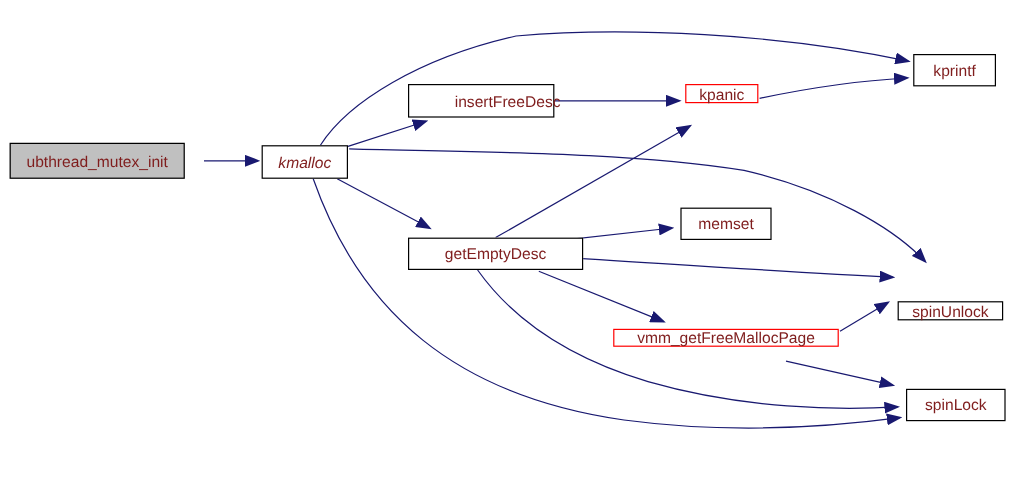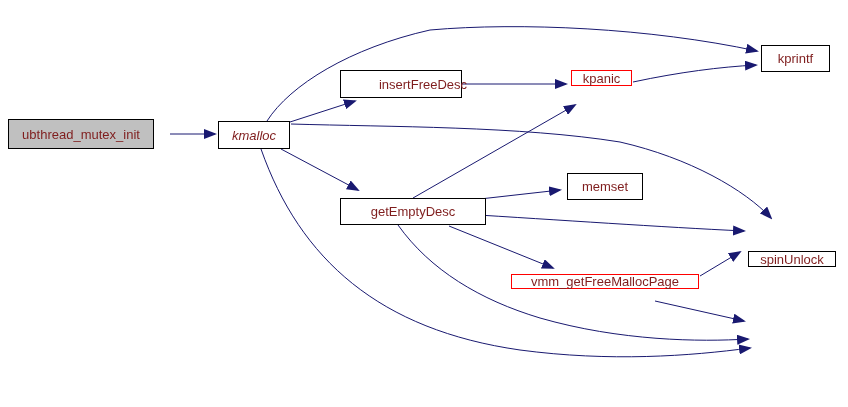--- a/index.html
+++ b/index.html
@@ -69,13 +69,14 @@
 
   <div class="node" style="left: 8px; top: 119px; width: 146px; height: 30px; background: rgb(192, 192, 192); border-color: rgb(0, 0, 0);">ubthread_mutex_init</div>
   <div class="node" style="left: 218px; top: 121px; width: 72px; height: 28px; background: rgb(255, 255, 255); border-color: rgb(0, 0, 0); font-style: italic;">kmalloc</div>
   <div class="node" style="left: 340px; top: 70px; width: 122px; height: 28px; background: rgb(255, 255, 255); border-color: rgb(0, 0, 0); padding-left: 44px;">insertFreeDesc</div>
   <div class="node" style="left: 571px; top: 70px; width: 61px; height: 16px; background: rgb(255, 255, 255); border-color: rgb(255, 0, 0);">kpanic</div>
   <div class="node" style="left: 761px; top: 45px; width: 69px; height: 27px; background: rgb(255, 255, 255); border-color: rgb(0, 0, 0);">kprintf</div>
   <div class="node" style="left: 340px; top: 198px; width: 146px; height: 27px; background: rgb(255, 255, 255); border-color: rgb(0, 0, 0);">getEmptyDesc</div>
   <div class="node" style="left: 567px; top: 173px; width: 76px; height: 27px; background: rgb(255, 255, 255); border-color: rgb(0, 0, 0);">memset</div>
   <div class="node" style="left: 748px; top: 223px; width: 88px; height: 16px; background: rgb(255, 255, 255); border-color: rgb(0, 0, 0); margin-top: 28px;">spinUnlock</div>
   <div class="node" style="left: 511px; top: 274px; width: 188px; height: 15px; background: rgb(255, 255, 255); border-color: rgb(255, 0, 0);">vmm_getFreeMallocPage</div>
+  <div class="node" style="left: 755px; top: 324px; width: 83px; height: 27px; background: rgb(255, 255, 255); border-color: rgb(0, 0, 0);">spinLock</div>
 </div>
 
 </body></html>

